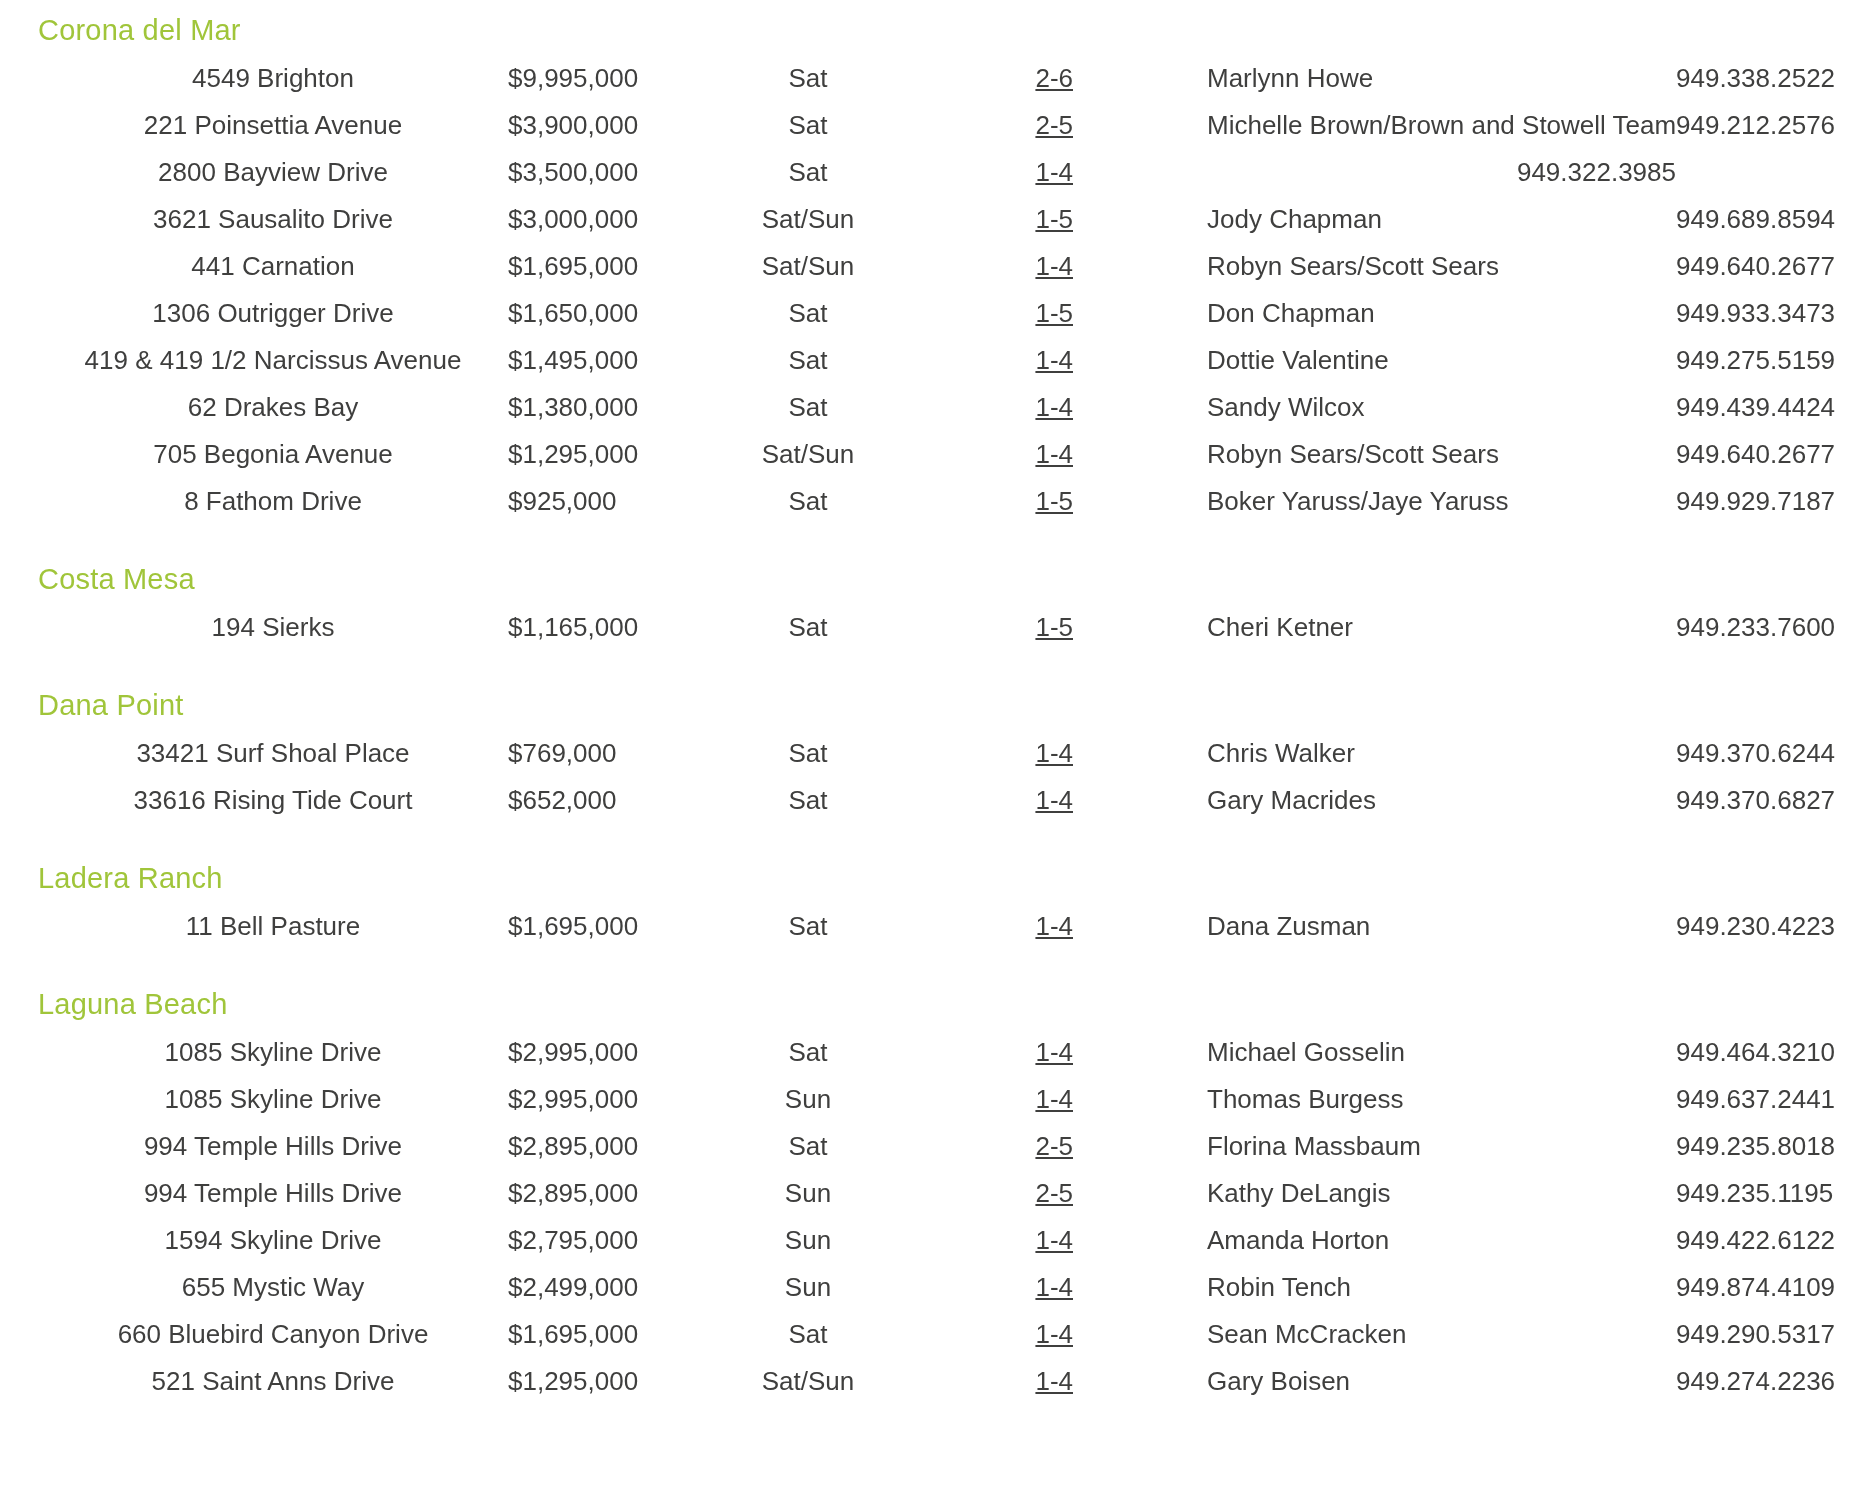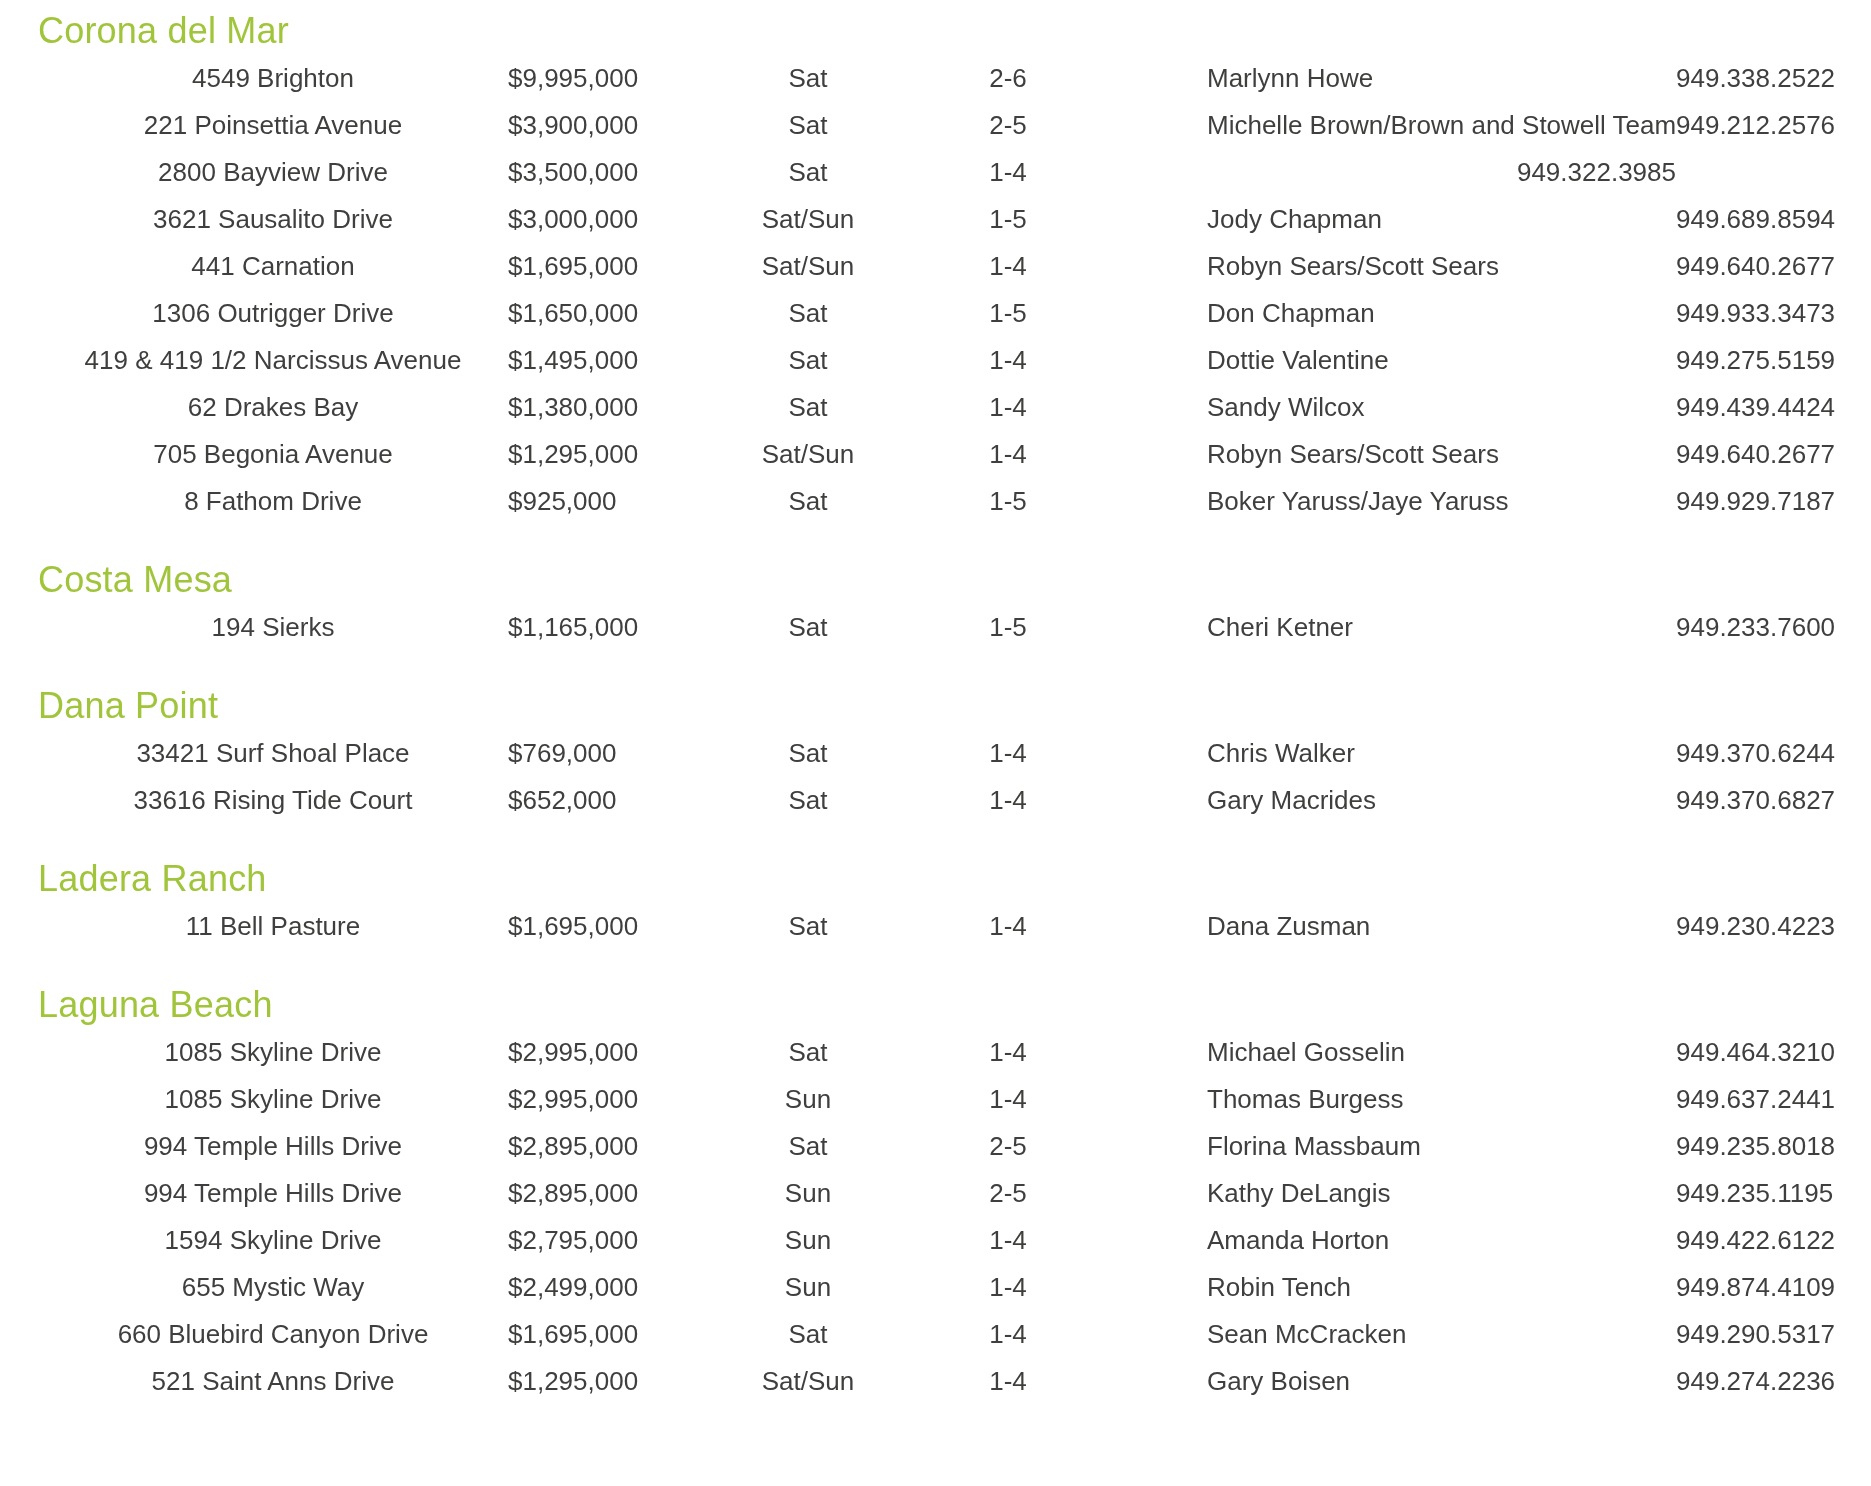--- a/index.html
+++ b/index.html
@@ -18,38 +18,38 @@
     padding: 7px 0 0 38px;
     overflow: hidden;
   }
   .section { margin: 0; }
   .section + .section { margin-top: 32px; }
   .city {
     margin: 0;
     height: 47px;
     display: flex;
     align-items: center;
-    font-size: 36px;
+    font-size: 29px;
     font-weight: 400;
     color: var(--heading-color, #a0c53a);
     letter-spacing: 0.2px;
   }
   .row {
     display: grid;
     grid-template-columns: 470px 165px 270px 130px 603px 155px;
     height: 47px;
     align-items: center;
     font-size: 26px;
     line-height: 1;
   }
   .cell { white-space: nowrap; }
   .cell.address { text-align: center; }
   .cell.price   { text-align: left; }
   .cell.day     { text-align: center; }
-  .cell.time    { text-align: center; }
+  .cell.time    { text-align: right; text-decoration: underline; }
   .cell.agent   { text-align: left; padding-left: 134px; box-sizing: border-box; }
   .cell.phone   { text-align: right; }
 </style>
 </head>
 <body>
 
 <div class="page" id="page-root">
 
   <section class="section">
     <h2 class="city">Corona del Mar</h2>

